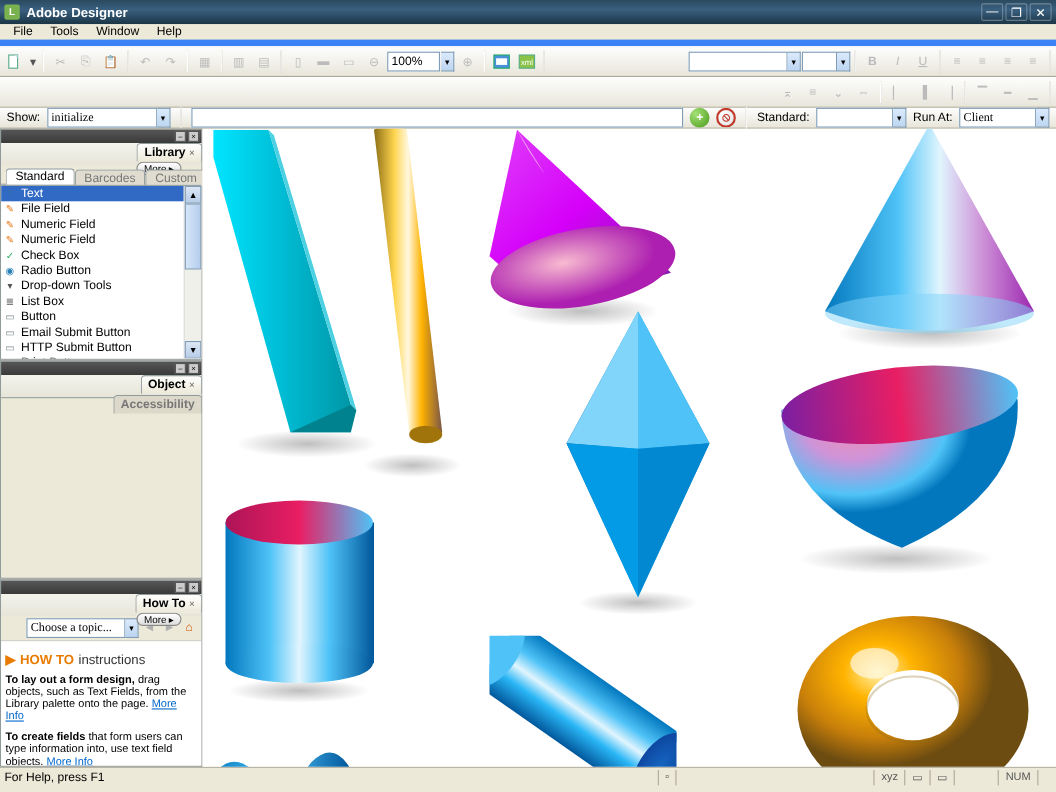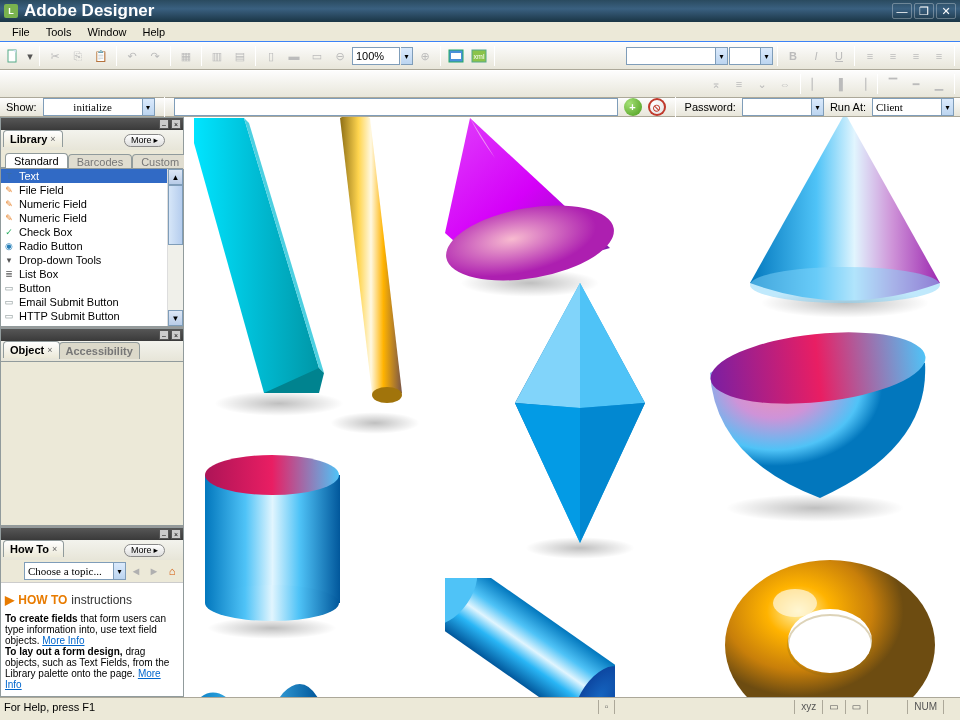--- a/index.html
+++ b/index.html
@@ -1,26 +1,26 @@
 <!DOCTYPE html>
 <html><head>
 <meta charset="utf-8">
 <style>
   * { box-sizing: border-box; margin: 0; padding: 0; }
   body { font-family: Tahoma, Arial, sans-serif; font-size: 11px; background: #ece9d8; width: 960px; height: 720px; overflow: hidden; user-select: none; }
   
   
   .title-bar { height: 22px; background: linear-gradient(to bottom, #2a4a5f, #3a6080 40%, #1a3545); color: #fff; display: flex; align-items: center; padding: 0 4px; }
   .title-bar .logo { width: 14px; height: 14px; background: #7ab24f; border-radius: 2px; margin-right: 6px; display:flex; align-items:center; justify-content:center; font-size:9px; font-weight:bold; color:#fff;}
-  .title-bar .title-text { flex: 1; font-weight: bold; font-size: 17px; }
+  .title-bar .title-text { flex: 1; font-weight: bold; font-size: 12px; }
   .win-btns { display:flex; gap:2px; }
   .win-btn { width:20px; height:16px; display:flex; align-items:center; justify-content:center; color:#fff; border:1px solid rgba(255,255,255,.3); border-radius:2px; font-size:11px;}
   
   
-  .menu-bar { height: 20px; background: #ece9d8; display:flex; align-items:center; padding: 0 4px; border-bottom:1px solid #3b82f6;}
+  .menu-bar { height: 20px; background: #ece9d8; display:flex; align-items:center; padding: 0 4px; border-bottom:6px solid #3b82f6;}
   .menu-item { padding: 2px 8px; }
   
   
   .toolbar { background: linear-gradient(to bottom,#fdfdfd,#e8e6da); border-top:1px solid #fff; border-bottom:1px solid #aca899; display:flex; align-items:center; padding:1px 2px; height:28px; gap:1px;}
   .tbtn { width:22px; height:22px; display:flex; align-items:center; justify-content:center; color:#555; border:1px solid transparent; border-radius:2px; }
   .tbtn.disabled { color:#bbb; pointer-events:none; }
   .tsep { width:1px; height:20px; background:#aca899; margin:0 3px; border-right:1px solid #fff; }
   .zoom-field { width:48px; height:18px; border:1px solid #7f9db9; background:#fff; font-size:11px; padding:0 3px; display:flex; align-items:center; }
   .drop-arrow { width:12px; height:18px; border:1px solid #7f9db9; border-left:none; background:linear-gradient(#dbeafc,#bcd5f0); display:flex; align-items:center; justify-content:center; font-size:8px;}
   
@@ -34,21 +34,21 @@
   .stop-btn { background:radial-gradient(circle at 30% 30%, #fff, #ddd); color:#c0392b; box-shadow:inset 0 0 0 2px #c0392b;}
   
   
   .main { display:flex; height: calc(720px - 22px - 20px - 28px - 28px - 24px - 18px); }
   
   
   .panels-col { width:184px; display:flex; flex-direction:column; gap:1px; background:#999;}
   .panel { background:#ece9d8; display:flex; flex-direction:column; border:1px solid #919b9c;}
   .panel-bar { height:12px; background:linear-gradient(#565656,#3a3a3a); display:flex; justify-content:flex-end; align-items:center; padding:0 2px; gap:2px;}
   .panel-bar-btn { width:10px; height:10px; background:#ccc; border:1px solid #555; font-size:7px; display:flex; align-items:center; justify-content:center;}
-  .panel-tabs { height:20px; background:linear-gradient(#f3f3ed,#e7e5d8); display:flex; align-items:flex-start; padding-left:2px; position:relative;}
+  .panel-tabs { height:20px; background:linear-gradient(#f3f3ed,#e7e5d8); display:flex; align-items:flex-end; padding-left:2px; position:relative;flex-direction:column;}
   .panel-tab { padding:2px 6px; border:1px solid #919b9c; border-bottom:none; border-radius:4px 4px 0 0; background:linear-gradient(#fff,#ece9d8); margin-right:-1px; position:relative; display:flex; align-items:center; gap:3px;}
   .panel-tab.inactive { background:#dcd9ca; color:#777; z-index:0; top:1px;font-weight:bold;}
   .panel-tab .close-x { font-size:9px; color:#666;}
   .subtabs { height:18px; display:flex; border-bottom:1px solid #919b9c; background:#ece9d8; padding-left:4px; align-items:end;}
   .subtab { padding:1px 8px; border:1px solid #919b9c; border-bottom:none; border-radius:4px 4px 0 0; background:#fff; position:relative; top:1px; }
   .subtab.inactive { background:#e0ddd0; color:#777; top:2px;}
   .more-pill { margin-left:auto; margin-right:18px; font-size:9px; padding:0 6px; border:1px solid #888; border-radius:8px; background:linear-gradient(#fff,#ddd); display:flex; align-items:center; height:13px; align-self:center; gap:2px;}
   .library-list { flex:1; background:#fff; overflow:hidden; border-top:1px solid #919b9c; position:relative;}
   .list-item { display:flex; align-items:center; height:14px; padding:0 2px; gap:4px;}
   .list-item.sel { background:#316ac5; color:#fff;}
@@ -181,31 +181,31 @@
   <div class="tsep"></div>
   <div class="tbtn disabled">▔</div>
   <div class="tbtn disabled">━</div>
   <div class="tbtn disabled">▁</div>
   <div class="tsep"></div>
 </div>
 
 <div class="options-bar">
   <span class="opt-label">Show:</span>
   <div class="combo">
-      <input class="combo-input" style="width: 100px; text-align: center;" value="initialize">
+      <input class="combo-input" style="width: 100px;" value="initialize">
       <div class="drop-arrow">▾</div>
     </div>
   <div class="tsep"></div>
   <div class="combo" style="flex:1">
       <input class="combo-input" style="flex: 1 1 0%; width: 100%;">
     </div>
   <div class="round-btn add-btn">+</div>
   <div class="round-btn stop-btn">⦸</div>
   <div class="tsep"></div>
-  <span class="opt-label">Password:</span>
+  <span class="opt-label">Standard:</span>
   <div class="combo">
       <input class="combo-input" style="width: 70px;">
       <div class="drop-arrow">▾</div>
     </div>
   <span class="opt-label">Run At:</span>
   <div class="combo">
       <input class="combo-input" style="width: 70px;" value="Client">
       <div class="drop-arrow">▾</div>
     </div>
 </div>
@@ -325,22 +325,22 @@
         <div class="tbtn" style="width:16px;height:16px;color:#b0b0b0">◄</div>
         <div class="tbtn" style="width:16px;height:16px;color:#b0b0b0">►</div>
         <div class="tbtn" style="width:16px;height:16px;color:#d35400">⌂</div>
       </div>
       <div class="howto-body">
         <div class="howto-heading">
           <span style="color:#e87b00">▶</span>
           <span>HOW TO</span>
           <span style="color:#333;font-weight:normal">instructions</span>
         </div>
+        <p style="margin-bottom:8px"><b>To lay out a form design,</b><span> drag objects, such as Text Fields, from the Library palette onto the page. </span><span class="link">More Info</span></p>
         <p><b>To create fields</b><span> that form users can type information into, use text field objects. </span><span class="link">More Info</span></p>
-        <p style="margin-bottom:8px"><b>To lay out a form design,</b><span> drag objects, such as Text Fields, from the Library palette onto the page. </span><span class="link">More Info</span></p>
       </div>
     </div>
   </div>
 
   <div class="canvas" id="canvas">
       <div class="shadow-el" style="left: 30px; top: 273.5px; width: 130px; height: 25px;"></div>
       <div class="shape" style="left: 5px; top: 1px; width: 150px; height: 280px;">
         <svg width="150" height="280" viewBox="0 0 150 280">
           <defs>
             <linearGradient id="gc1" x1="0" x2="1">

